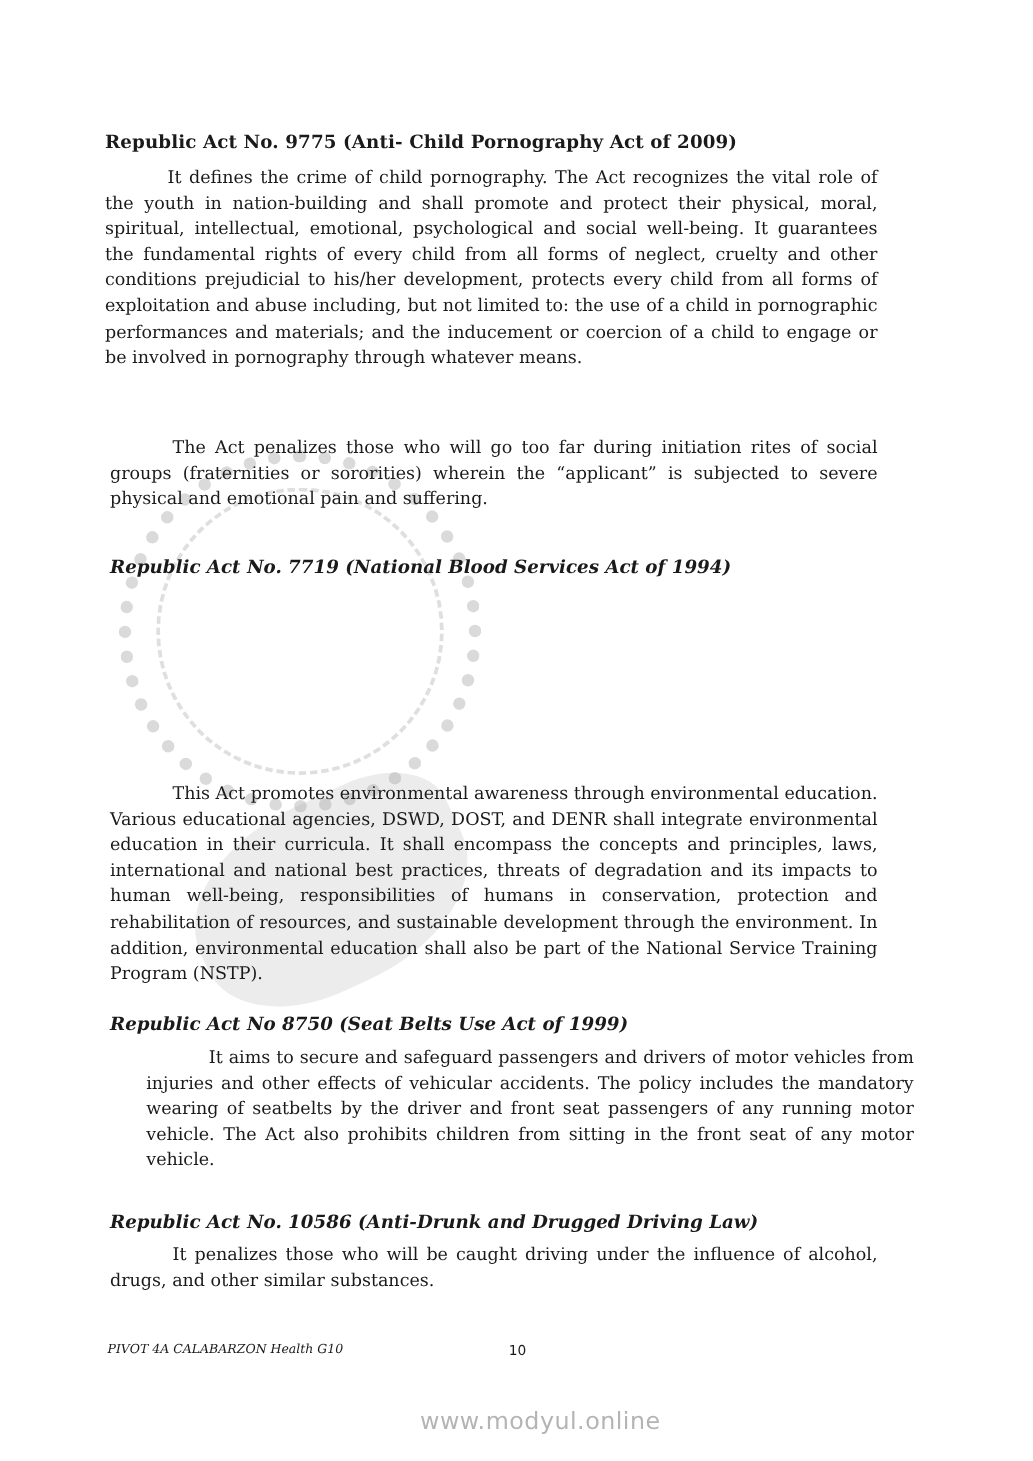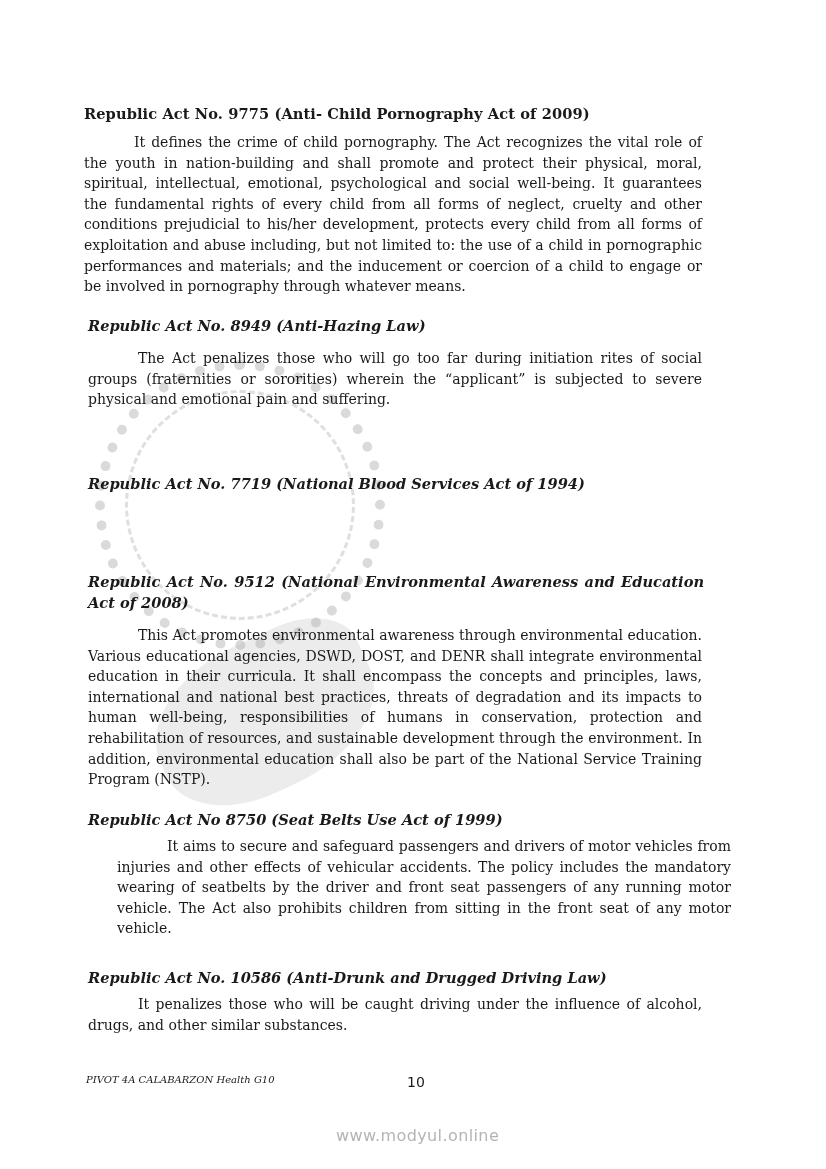--- a/index.html
+++ b/index.html
@@ -13,42 +13,40 @@
   .watermark3 { position:absolute; left:150px; top:640px; width:230px; height:150px;
                border-radius:50% 30% 50% 40%; background:rgba(170,170,170,0.22);
                transform:rotate(-25deg); }
   .heading { position:absolute; left:84px; width:620px; font-size:14.6px; font-weight:bold; line-height:20.6px; }
   .heading.first { font-style:normal; letter-spacing:0.1px; }
   .heading.it { font-style:italic; left:88px; }
   .para { position:absolute; left:84px; width:618px; font-size:14px; line-height:20.6px;
           text-align:justify; text-indent:50px; }
   .para.shift { left:88px; width:614px; }
   .footer-left { position:absolute; left:86px; top:1074px; font-size:10px; font-style:italic; }
-  .footer-page { position:absolute; left:407px; top:1074px; font-family:"DejaVu Sans", sans-serif; font-size:14px; }
+  .footer-page { position:absolute; left:407px; top:1074px; font-family:"DejaVu Sans", sans-serif; font-size:11px; }
   .site { position:absolute; left:336px; top:1126px; font-family:"DejaVu Sans", sans-serif;
-          font-size:16px; color:#b4b4b4; letter-spacing:0.4px; }
+          font-size:19px; color:#b4b4b4; letter-spacing:0.4px; }
 </style>
 </head>
 <body>
 
 <div class="page">
 
   <div class="watermark"></div>
   <div class="watermark2"></div>
   <div class="watermark3"></div>
 
   <div class="heading first" style="top:104px;">Republic Act No. 9775 (Anti- Child Pornography Act of 2009)</div>
   <div class="para" style="top:132px;">It defines the crime of child pornography.  The  Act recognizes the vital role of the youth in nation-building and shall promote and protect their physical, moral, spiritual, intellectual, emotional, psychological and social well-being. It guarantees the fundamental rights of every child from all forms of neglect, cruelty and other conditions prejudicial to his/her development, protects every child from all forms of exploitation and abuse including, but not limited to: the use of a child in pornographic performances and materials; and the inducement or coercion of a child to engage or be involved in pornography through whatever means.</div>
 
-  <div class="heading it" style="top:316px;">Republic Act No. 8949 (Anti-Hazing Law)</div>
   <div class="para shift" style="top:348px;">The Act penalizes those who will go too far during initiation rites of social groups (fraternities or sororities) wherein the “applicant” is subjected to severe physical and emotional pain and suffering.</div>
 
-  <div class="heading it" style="top:444px;margin-top:30px;">Republic Act No. 7719 (National Blood Services Act of 1994)</div>
+  <div class="heading it" style="top:444px;">Republic Act No. 7719 (National Blood Services Act of 1994)</div>
 
-  <div class="heading it" style="top:572px; width:616px; text-align:justify; text-align-last:left;">Republic Act No. 9512 (National Environmental Awareness and Education Act of 2008)</div>
   <div class="para shift" style="top:625px;">This Act promotes environmental awareness through environmental education. Various educational agencies, DSWD, DOST, and DENR shall integrate environmental education in their curricula. It shall encompass the concepts and principles, laws, international and national best practices, threats of degradation and its impacts to human well-being, responsibilities of humans in conservation, protection and rehabilitation of resources, and sustainable development through the environment. In addition, environmental education shall also be part of the National Service Training Program (NSTP).</div>
 
   <div class="heading it" style="top:810px;">Republic Act No 8750 (Seat Belts Use Act of 1999)</div>
   <div class="para shift" style="top:836px;margin-left:29px;">It aims to secure and safeguard passengers and drivers of motor vehicles from injuries and other effects of vehicular accidents. The policy includes the mandatory wearing of seatbelts by the driver and front seat passengers of any running motor vehicle. The Act also prohibits children from sitting in the front seat of any motor vehicle.</div>
 
   <div class="heading it" style="top:968px;">Republic Act No. 10586 (Anti-Drunk and Drugged Driving Law)</div>
   <div class="para shift" style="top:994px;">It penalizes those who will be caught driving under the influence of alcohol, drugs, and other similar substances.</div>
 
   <div class="footer-left">PIVOT 4A CALABARZON Health G10</div>
   <div class="footer-page">10</div>

